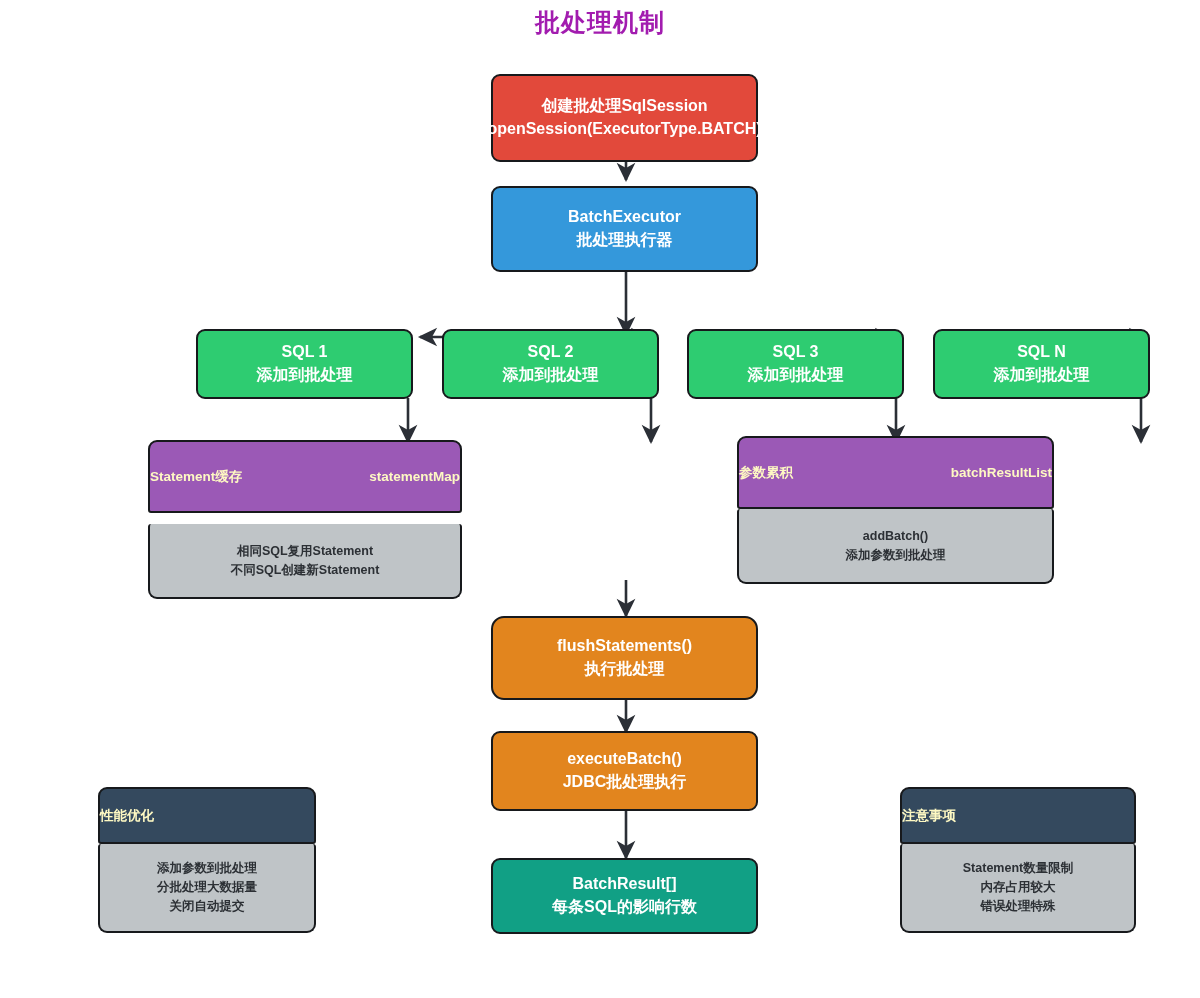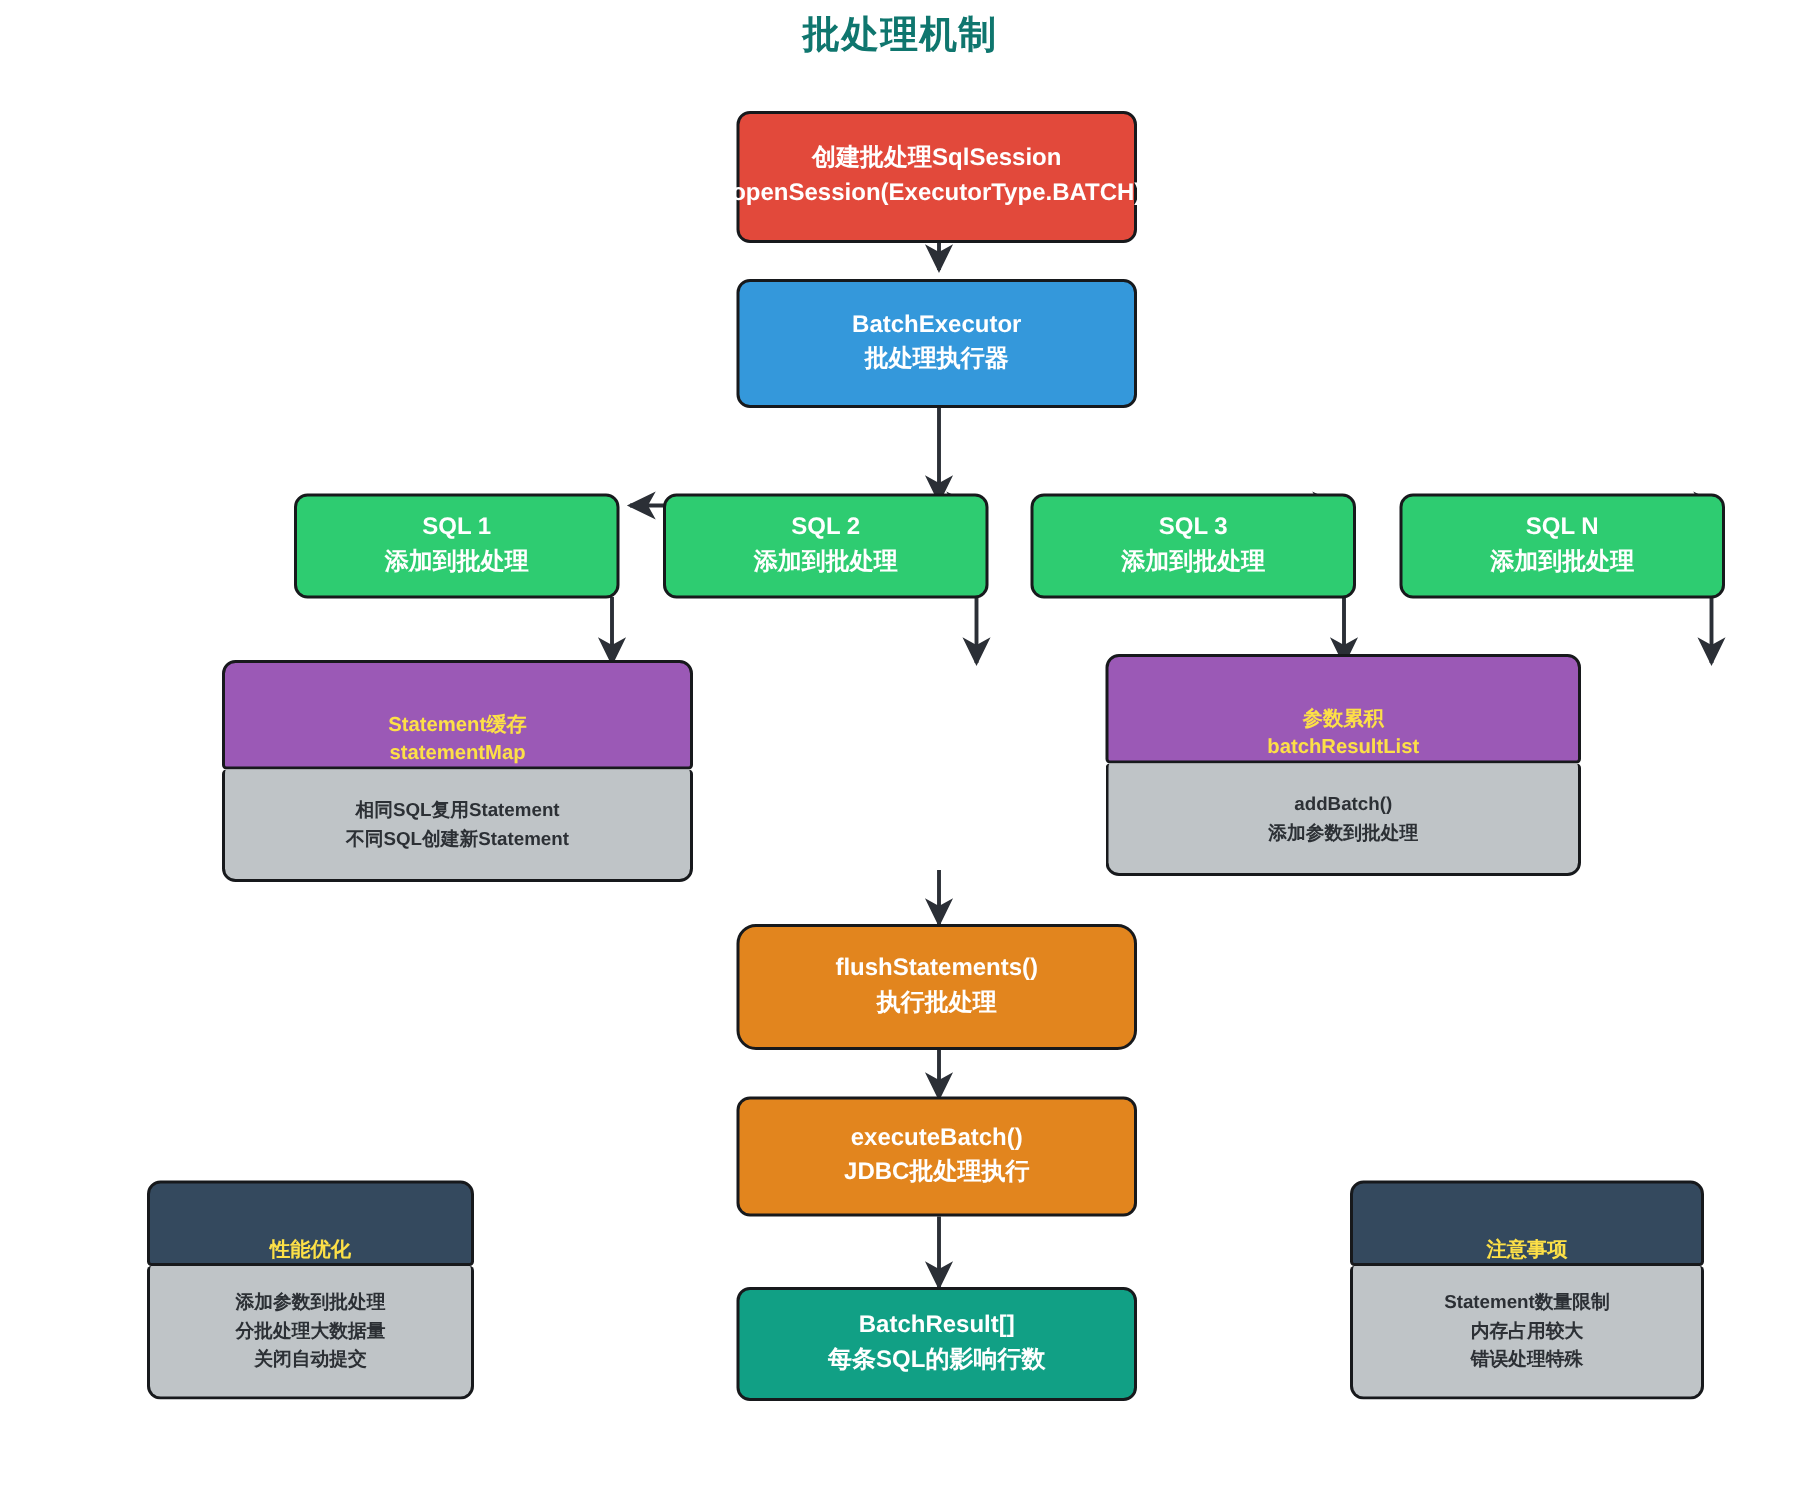--- a/index.html
+++ b/index.html
@@ -27,21 +27,21 @@
     height: 998px;
     pointer-events: none;
   }
   .title {
     position: absolute;
     left: 0; top: 6px;
     width: 1200px;
     text-align: center;
     font-size: 25px;
     font-weight: bold;
-    color: #0f766e;
+    color: #a21caf;
     letter-spacing: 1px;
   }
   .node {
     position: absolute;
     box-sizing: border-box;
     border: 2.5px solid #17191c;
     border-radius: 9px;
     display: flex;
     flex-direction: column;
     align-items: center;
@@ -63,25 +63,25 @@
   
   .panel {
     position: absolute;
     z-index: 3;
   }
   .panel .phead {
     box-sizing: border-box;
     border: 2.5px solid #17191c;
     border-radius: 9px 9px 3px 3px;
     display: flex;
-    flex-direction: column;
+    flex-direction: row;
     align-items: center;
-    justify-content: flex-end;
-    text-align: center;
-    color: #fde047;
+    justify-content: space-between;
+    text-align: center;
+    color: #fef9c3;
     font-weight: bold;
     font-size: 13.5px;
     line-height: 1.42;
     width: 100%;
   }
   .panel .pbody {
     box-sizing: border-box;
     border: 2.5px solid #17191c;
     border-top: none;
     border-radius: 3px 3px 9px 9px;
@@ -184,21 +184,21 @@
   <div class="node node-teal" style="left:491px; top:858px; width:267px; height:76px;">
     <span class="l1">BatchResult[]</span>
     <span class="l2">每条SQL的影响行数</span>
   </div>
 
   <div class="panel" style="left:148px; top:440px; width:314px;">
     <div class="phead head-purple" style="height:73px;">
       <span>Statement缓存</span>
       <span>statementMap</span>
     </div>
-    <div class="pbody" style="height:75px;">
+    <div class="pbody" style="height:75px;margin-top:11px;">
       <span>相同SQL复用Statement</span>
       <span>不同SQL创建新Statement</span>
     </div>
   </div>
 
   <div class="panel" style="left:737px; top:436px; width:317px;">
     <div class="phead head-purple" style="height:73px;">
       <span>参数累积</span>
       <span>batchResultList</span>
     </div>

